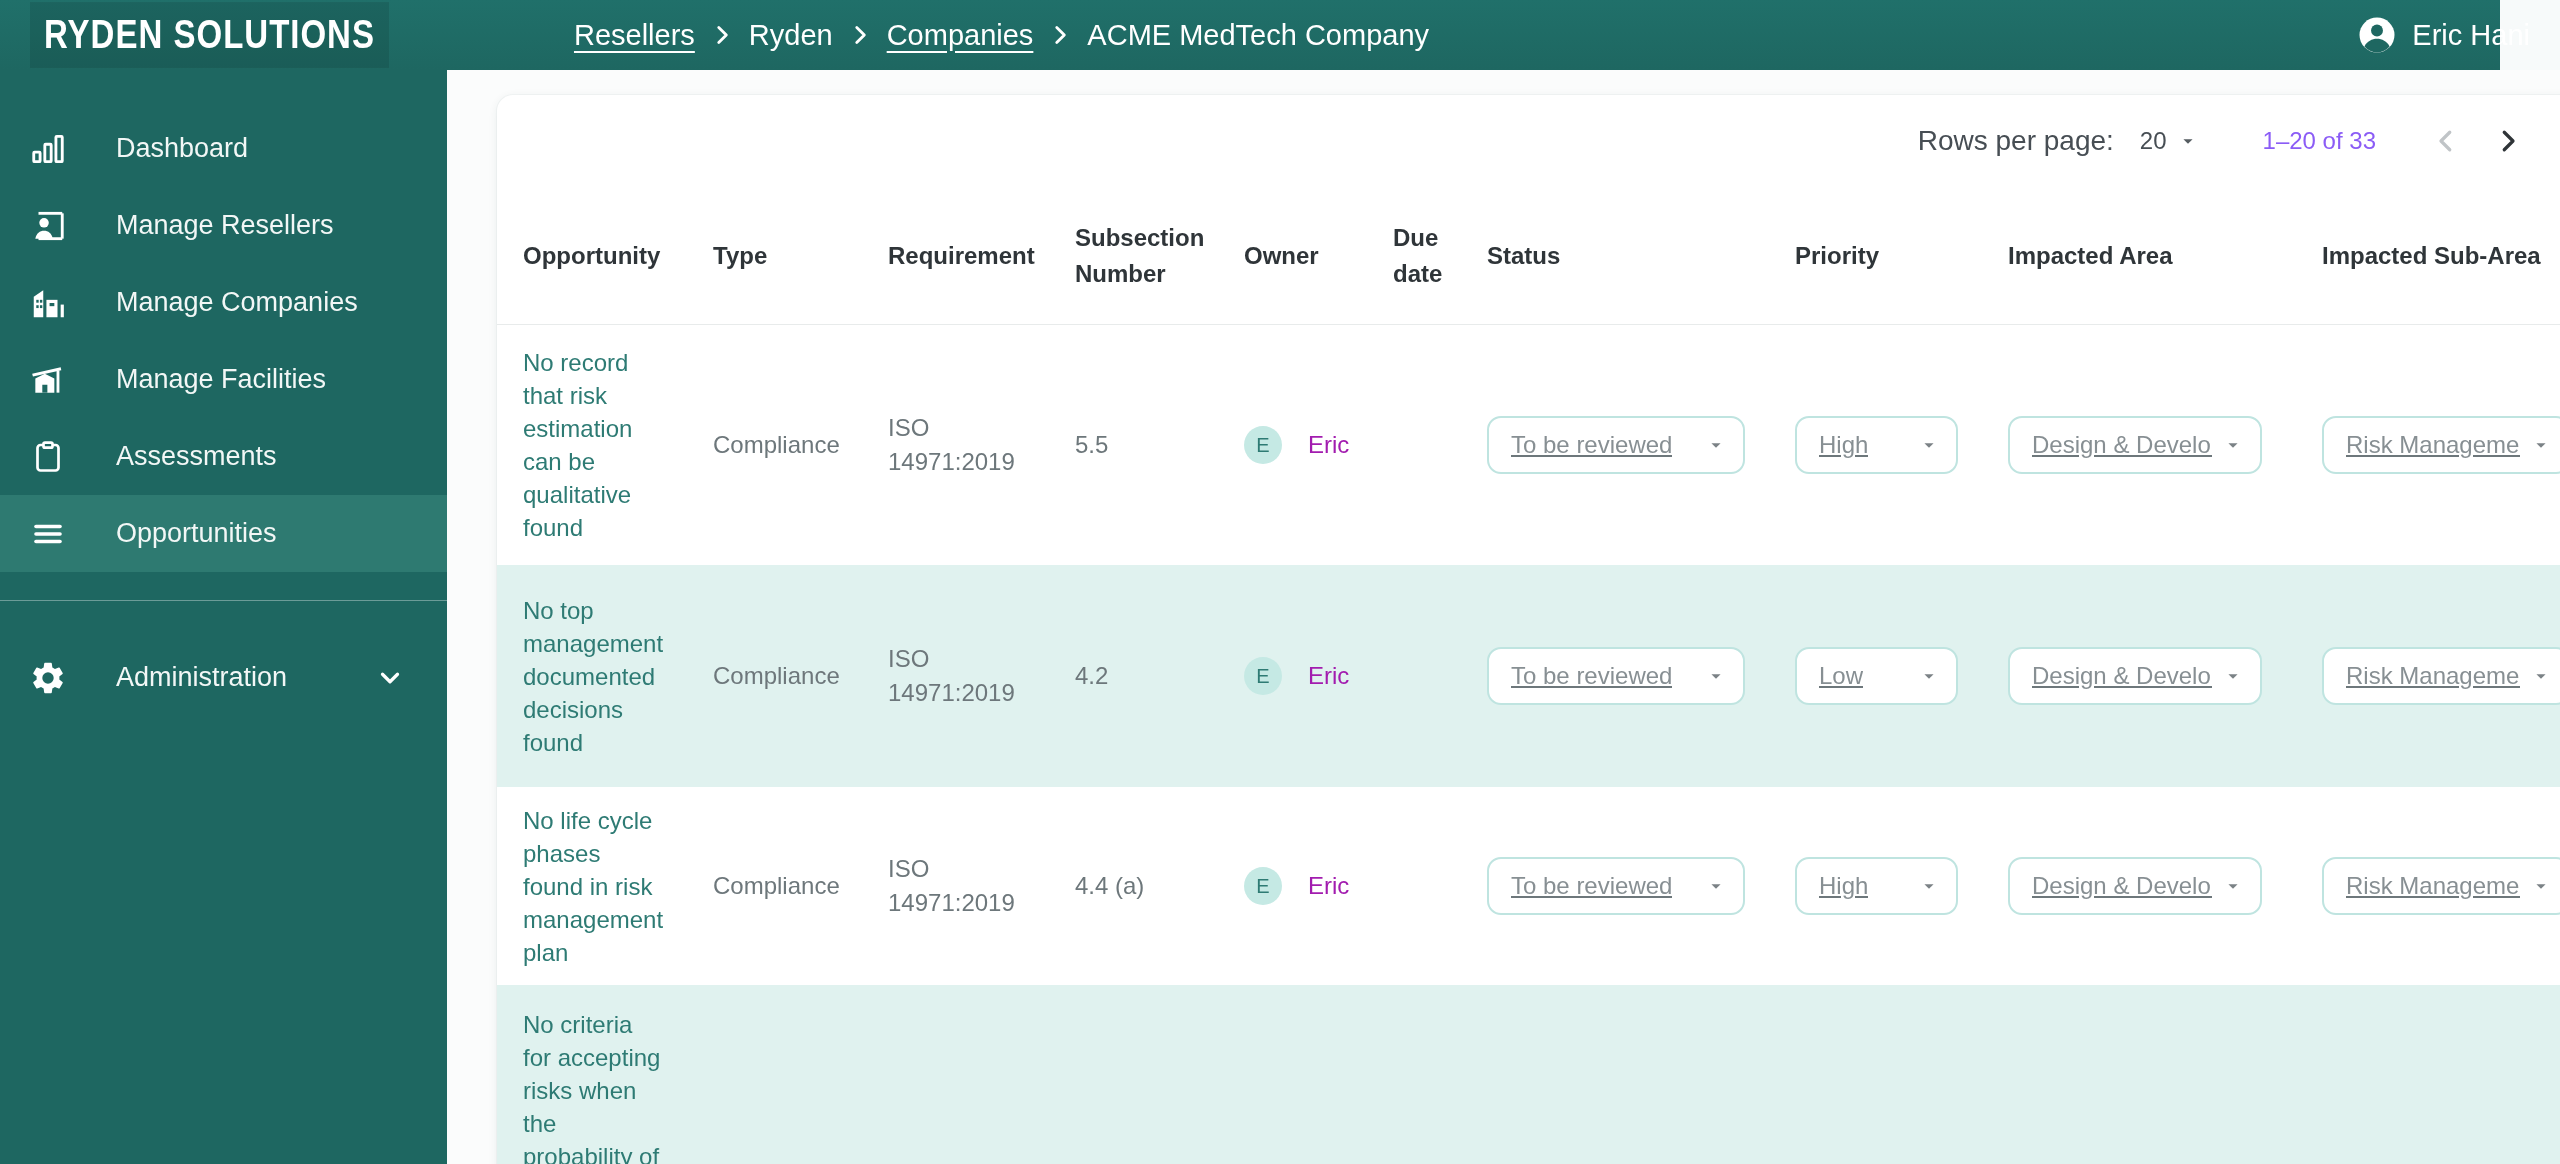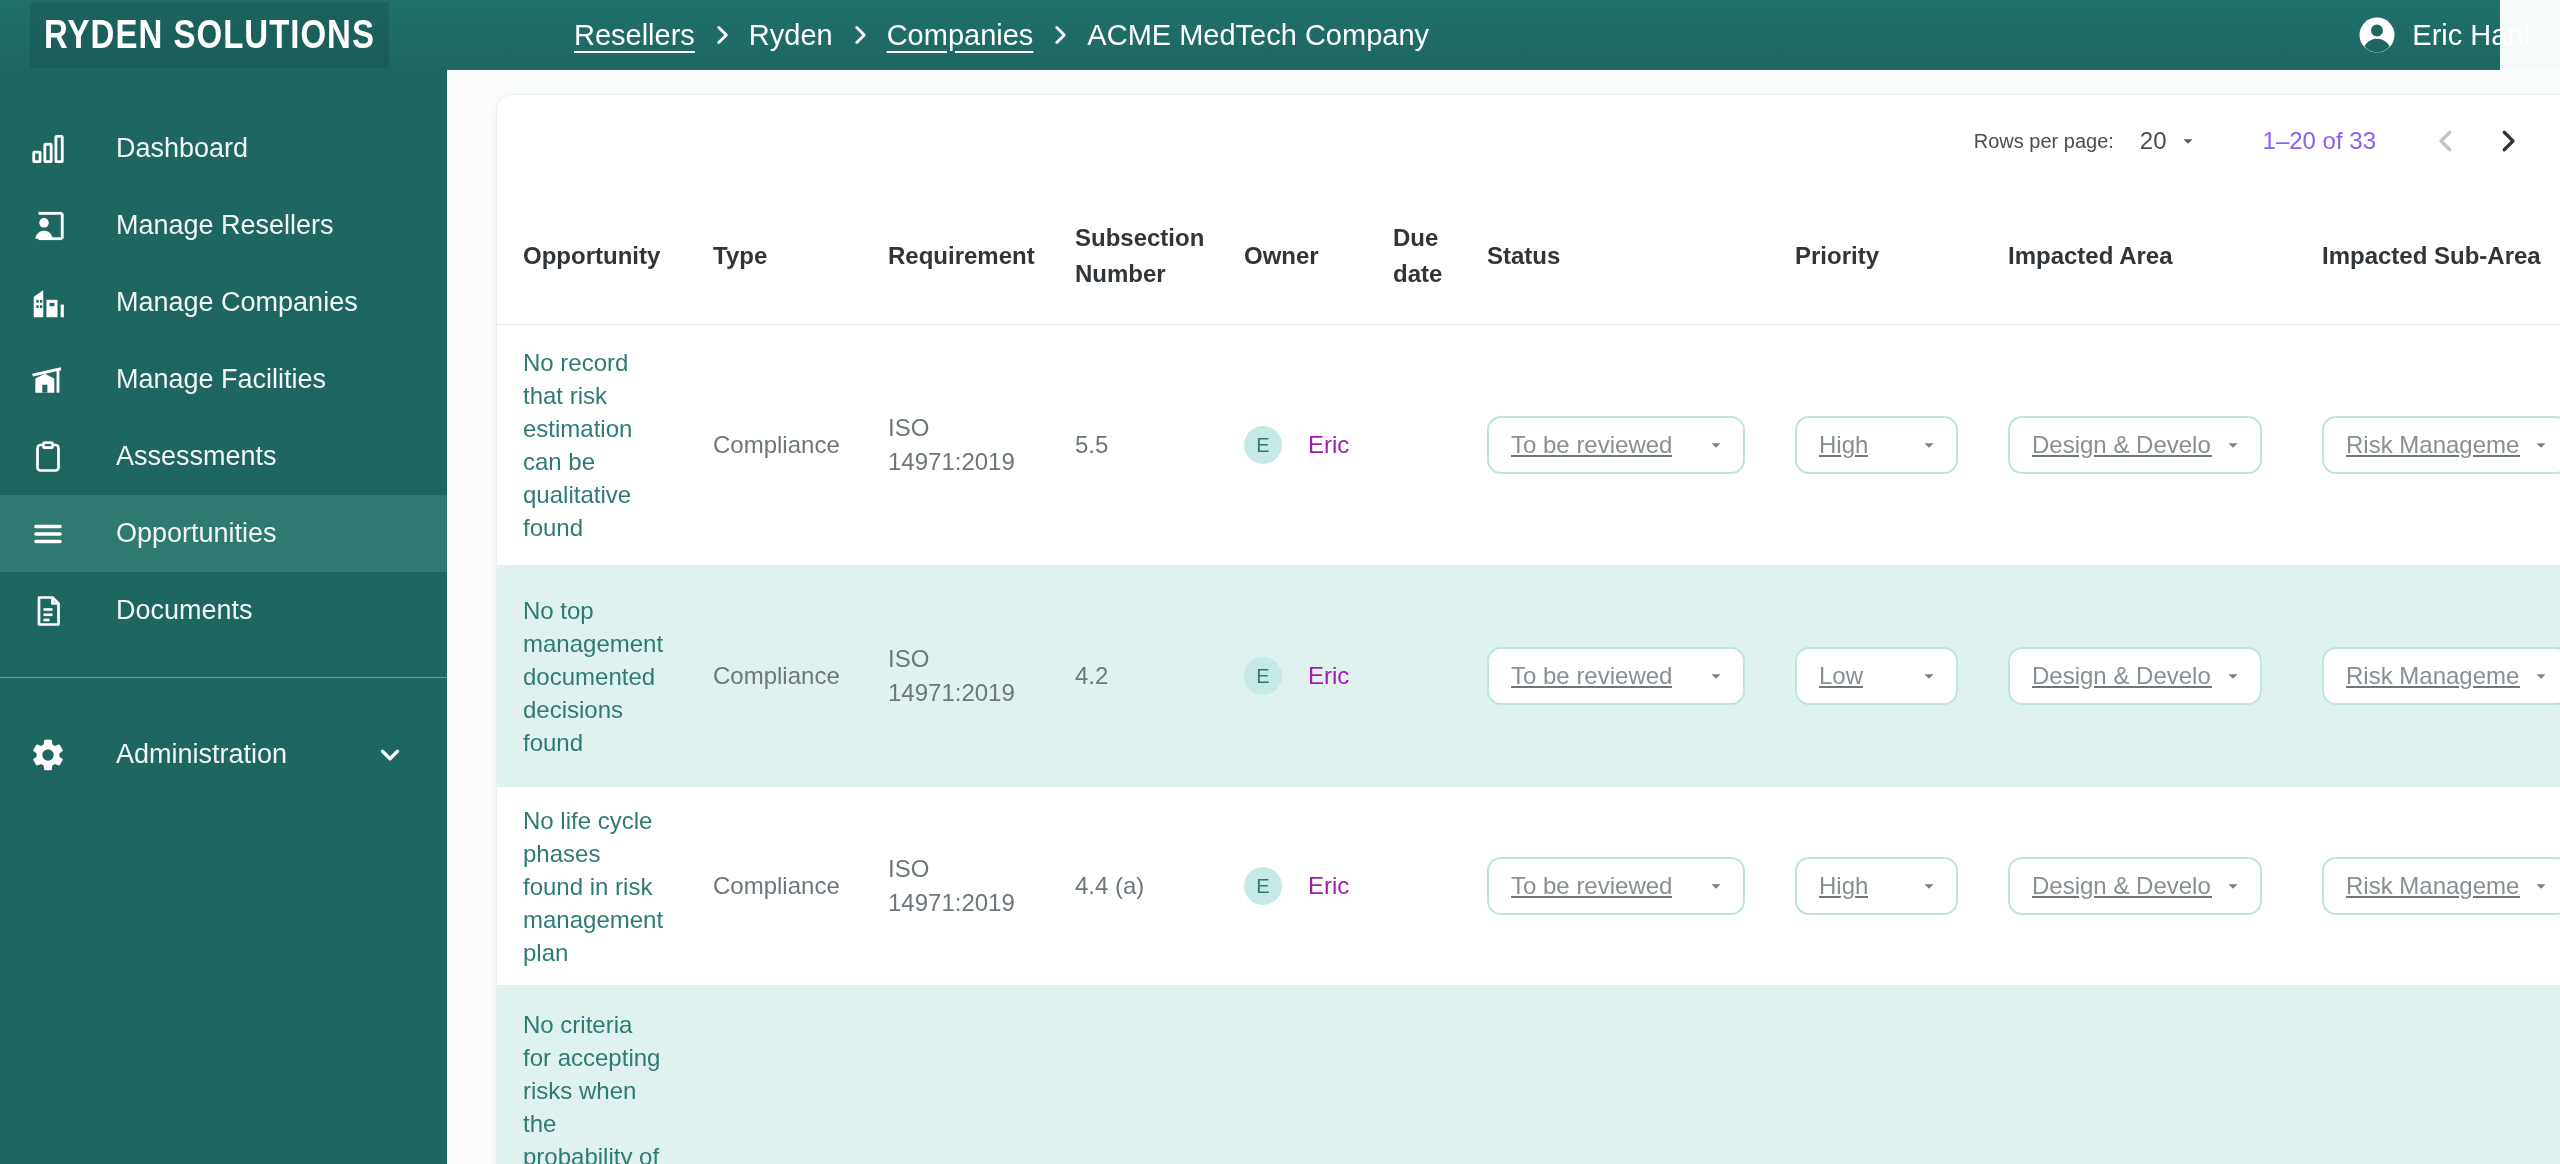--- a/index.html
+++ b/index.html
@@ -40,21 +40,21 @@
   
   .content { position:absolute; top:70px; left:447px; right:0; bottom:0;
     background:#fbfcfc; }
   .card { position:absolute; left:50px; top:25px; width:2090px; height:1200px;
     background:#ffffff; border-radius:16px;
     box-shadow:0 2px 10px rgba(30,60,60,0.08), 0 0 0 1px rgba(30,60,60,0.03); }
 
   
   .pagbar { height:92px; display:flex; align-items:center; justify-content:flex-end;
     padding-right:57px; gap:0; }
-  .pag-label { font-size:20px; color:#474e54; }
+  .pag-label { font-size:28px; color:#474e54; }
   .pag-select { display:flex; align-items:center; gap:10px; margin-left:26px;
     cursor:pointer; font-size:24px; color:#474e54; }
   .pag-range { font-size:24px; color:#8b5cf6; margin-left:64px; }
   .pag-btn { width:44px; height:44px; display:flex; align-items:center;
     justify-content:center; cursor:pointer; border:none; background:transparent; }
   .pag-btn.prev { margin-left:48px; }
   .pag-btn.next { margin-left:18px; }
 
   
   .tgrid { display:grid;
@@ -194,32 +194,20 @@
       <span class="micon">
         <svg width="36" height="36" viewBox="0 0 24 24" stroke="#ffffff" stroke-width="2.4" stroke-linecap="round">
           <path d="M4 7h16"></path>
             <path d="M4 12h16"></path>
             <path d="M4 17h16"></path>
         </svg>
       </span>
       <span>Opportunities</span>
     </div>
 
-    <div class="mitem">
-      <span class="micon">
-        <svg width="36" height="38" viewBox="0 0 24 24" fill="none" stroke="#ffffff" stroke-width="1.8">
-          <path d="M6 3h9l4 4v14H6V3z" stroke-linejoin="round"></path>
-          <path d="M15 3v4h4"></path>
-          <path d="M9 11h6"></path>
-            <path d="M9 14.5h6"></path>
-            <path d="M9 18h4"></path>
-        </svg>
-      </span>
-      <span>Documents</span>
-    </div>
   </nav>
 
   <div class="side-divider"></div>
 
   <div class="mitem">
     <span class="micon">
       <svg width="38" height="38" viewBox="0 0 24 24" fill="#ffffff">
         <path d="M19.14 12.94c.04-.3.06-.61.06-.94 0-.32-.02-.64-.07-.94l2.03-1.58a.49.49 0 0 0 .12-.61l-1.92-3.32a.49.49 0 0 0-.59-.22l-2.39.96c-.5-.38-1.03-.7-1.62-.94l-.36-2.54a.484.484 0 0 0-.48-.41h-3.84c-.24 0-.43.17-.47.41l-.36 2.54c-.59.24-1.13.57-1.62.94l-2.39-.96a.49.49 0 0 0-.59.22L2.74 8.87c-.12.21-.08.47.12.61l2.03 1.58c-.05.3-.09.63-.09.94s.02.64.07.94l-2.03 1.58a.49.49 0 0 0-.12.61l1.92 3.32c.12.22.37.29.59.22l2.39-.96c.5.38 1.03.7 1.62.94l.36 2.54c.05.24.24.41.48.41h3.84c.24 0 .44-.17.47-.41l.36-2.54c.59-.24 1.13-.56 1.62-.94l2.39.96c.22.08.47 0 .59-.22l1.92-3.32a.49.49 0 0 0-.12-.61l-2.01-1.58zM12 15.6A3.6 3.6 0 1 1 12 8.4a3.6 3.6 0 0 1 0 7.2z"></path>
       </svg>
     </span>

